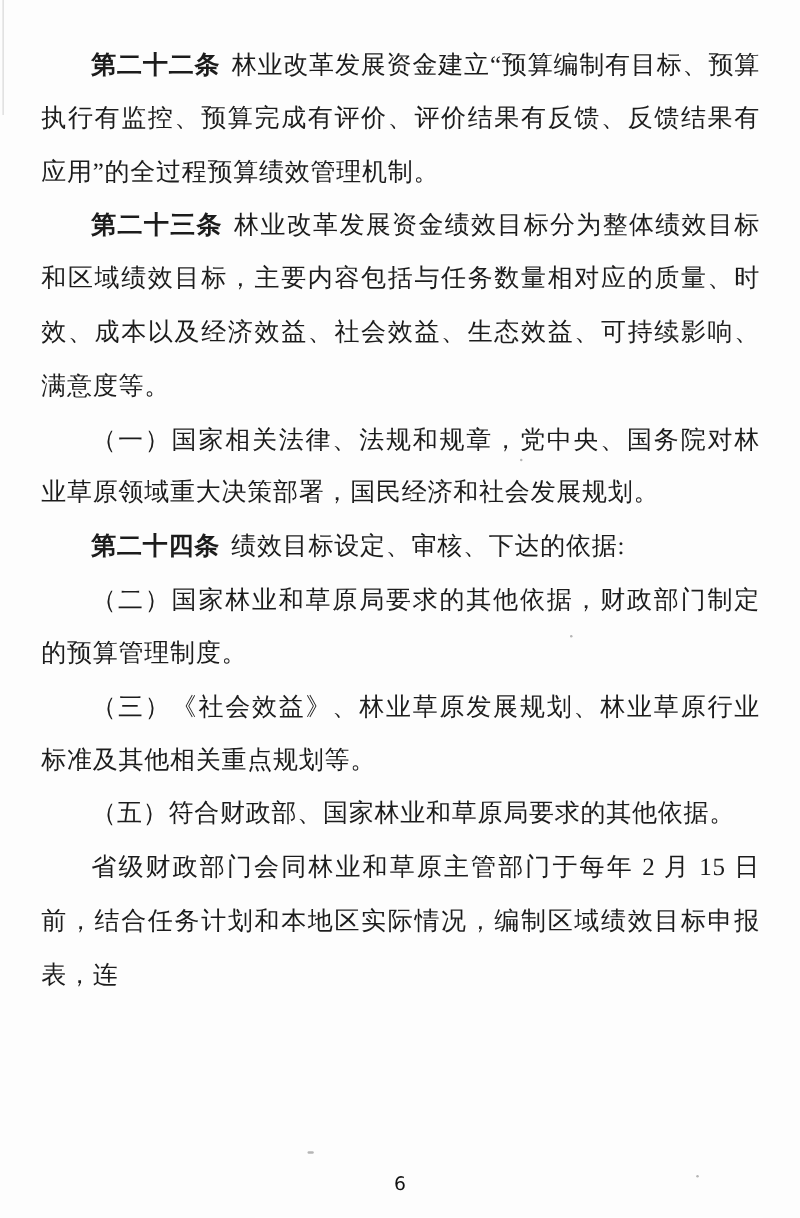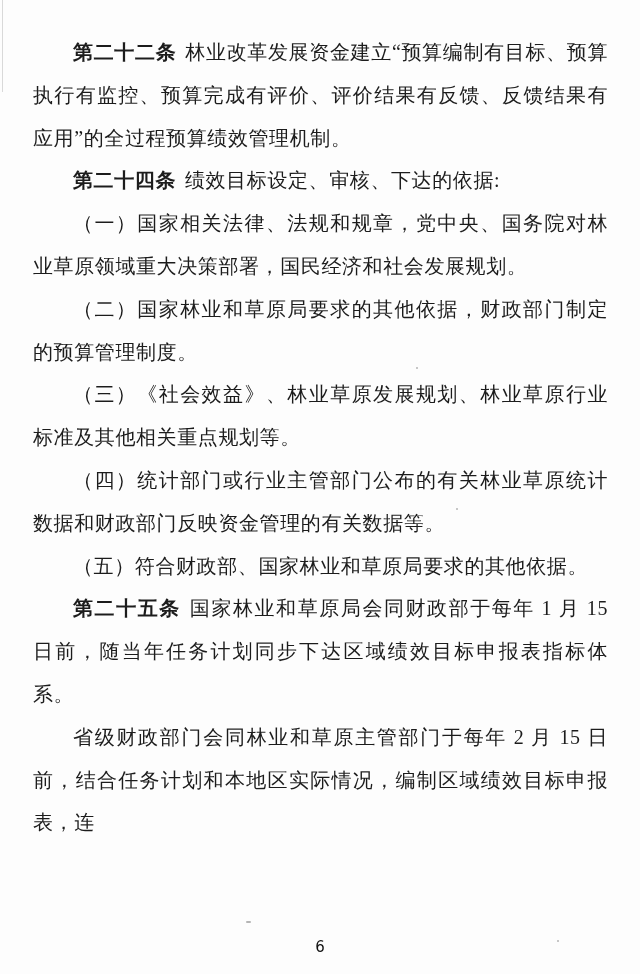--- a/index.html
+++ b/index.html
@@ -81,34 +81,33 @@
 <div class="page">
   <div class="scan-edge"></div>
   <div class="speck s1"></div>
   <div class="speck s2"></div>
   <div class="speck s3"></div>
   <div class="speck s4"></div>
 
   <main class="content">
     <p class="para"><span class="lead">第二十二条</span><span>林业改革发展资金建立“预算编制有目标、预算执行有监控、预算完成有评价、评价结果有反馈、反馈结果有应用”的全过程预算绩效管理机制。</span></p>
 
+    <p class="para"><span class="lead">第二十三条</span><span>林业改革发展资金绩效目标分为整体绩效目标和区域绩效目标，主要内容包括与任务数量相对应的质量、时效、成本以及经济效益、社会效益、生态效益、可持续影响、满意度等。</span></p>
+
+    <p class="para"><span class="lead"></span><span>（一）国家相关法律、法规和规章，党中央、国务院对林业草原领域重大决策部署，国民经济和社会发展规划。</span></p>
 
     <p class="para"><span class="lead">第二十四条</span><span>绩效目标设定、审核、下达的依据:</span></p>
-
-    <p class="para"><span class="lead"></span><span>（一）国家相关法律、法规和规章，党中央、国务院对林业草原领域重大决策部署，国民经济和社会发展规划。</span></p>
 
     <p class="para"><span class="lead"></span><span>（二）国家林业和草原局要求的其他依据，财政部门制定的预算管理制度。</span></p>
 
     <p class="para"><span class="lead"></span><span>（三）《社会效益》、林业草原发展规划、林业草原行业标准及其他相关重点规划等。</span></p>
 
-    <p class="para"><span class="lead"></span><span>（四）统计部门或行业主管部门公布的有关林业草原统计数据和财政部门反映资金管理的有关数据等。</span></p>
 
     <p class="para"><span class="lead"></span><span>（五）符合财政部、国家林业和草原局要求的其他依据。</span></p>
 
-    <p class="para"><span class="lead">第二十五条</span><span>国家林业和草原局会同财政部于每年 1 月 15 日前，随当年任务计划同步下达区域绩效目标申报表指标体系。</span></p>
 
     <p class="para"><span class="lead"></span><span>省级财政部门会同林业和草原主管部门于每年 2 月 15 日前，结合任务计划和本地区实际情况，编制区域绩效目标申报表，连</span></p>
   </main>
 
   <footer class="footer">
     <span class="page-number">6</span>
   </footer>
 </div>
 
 </body></html>

